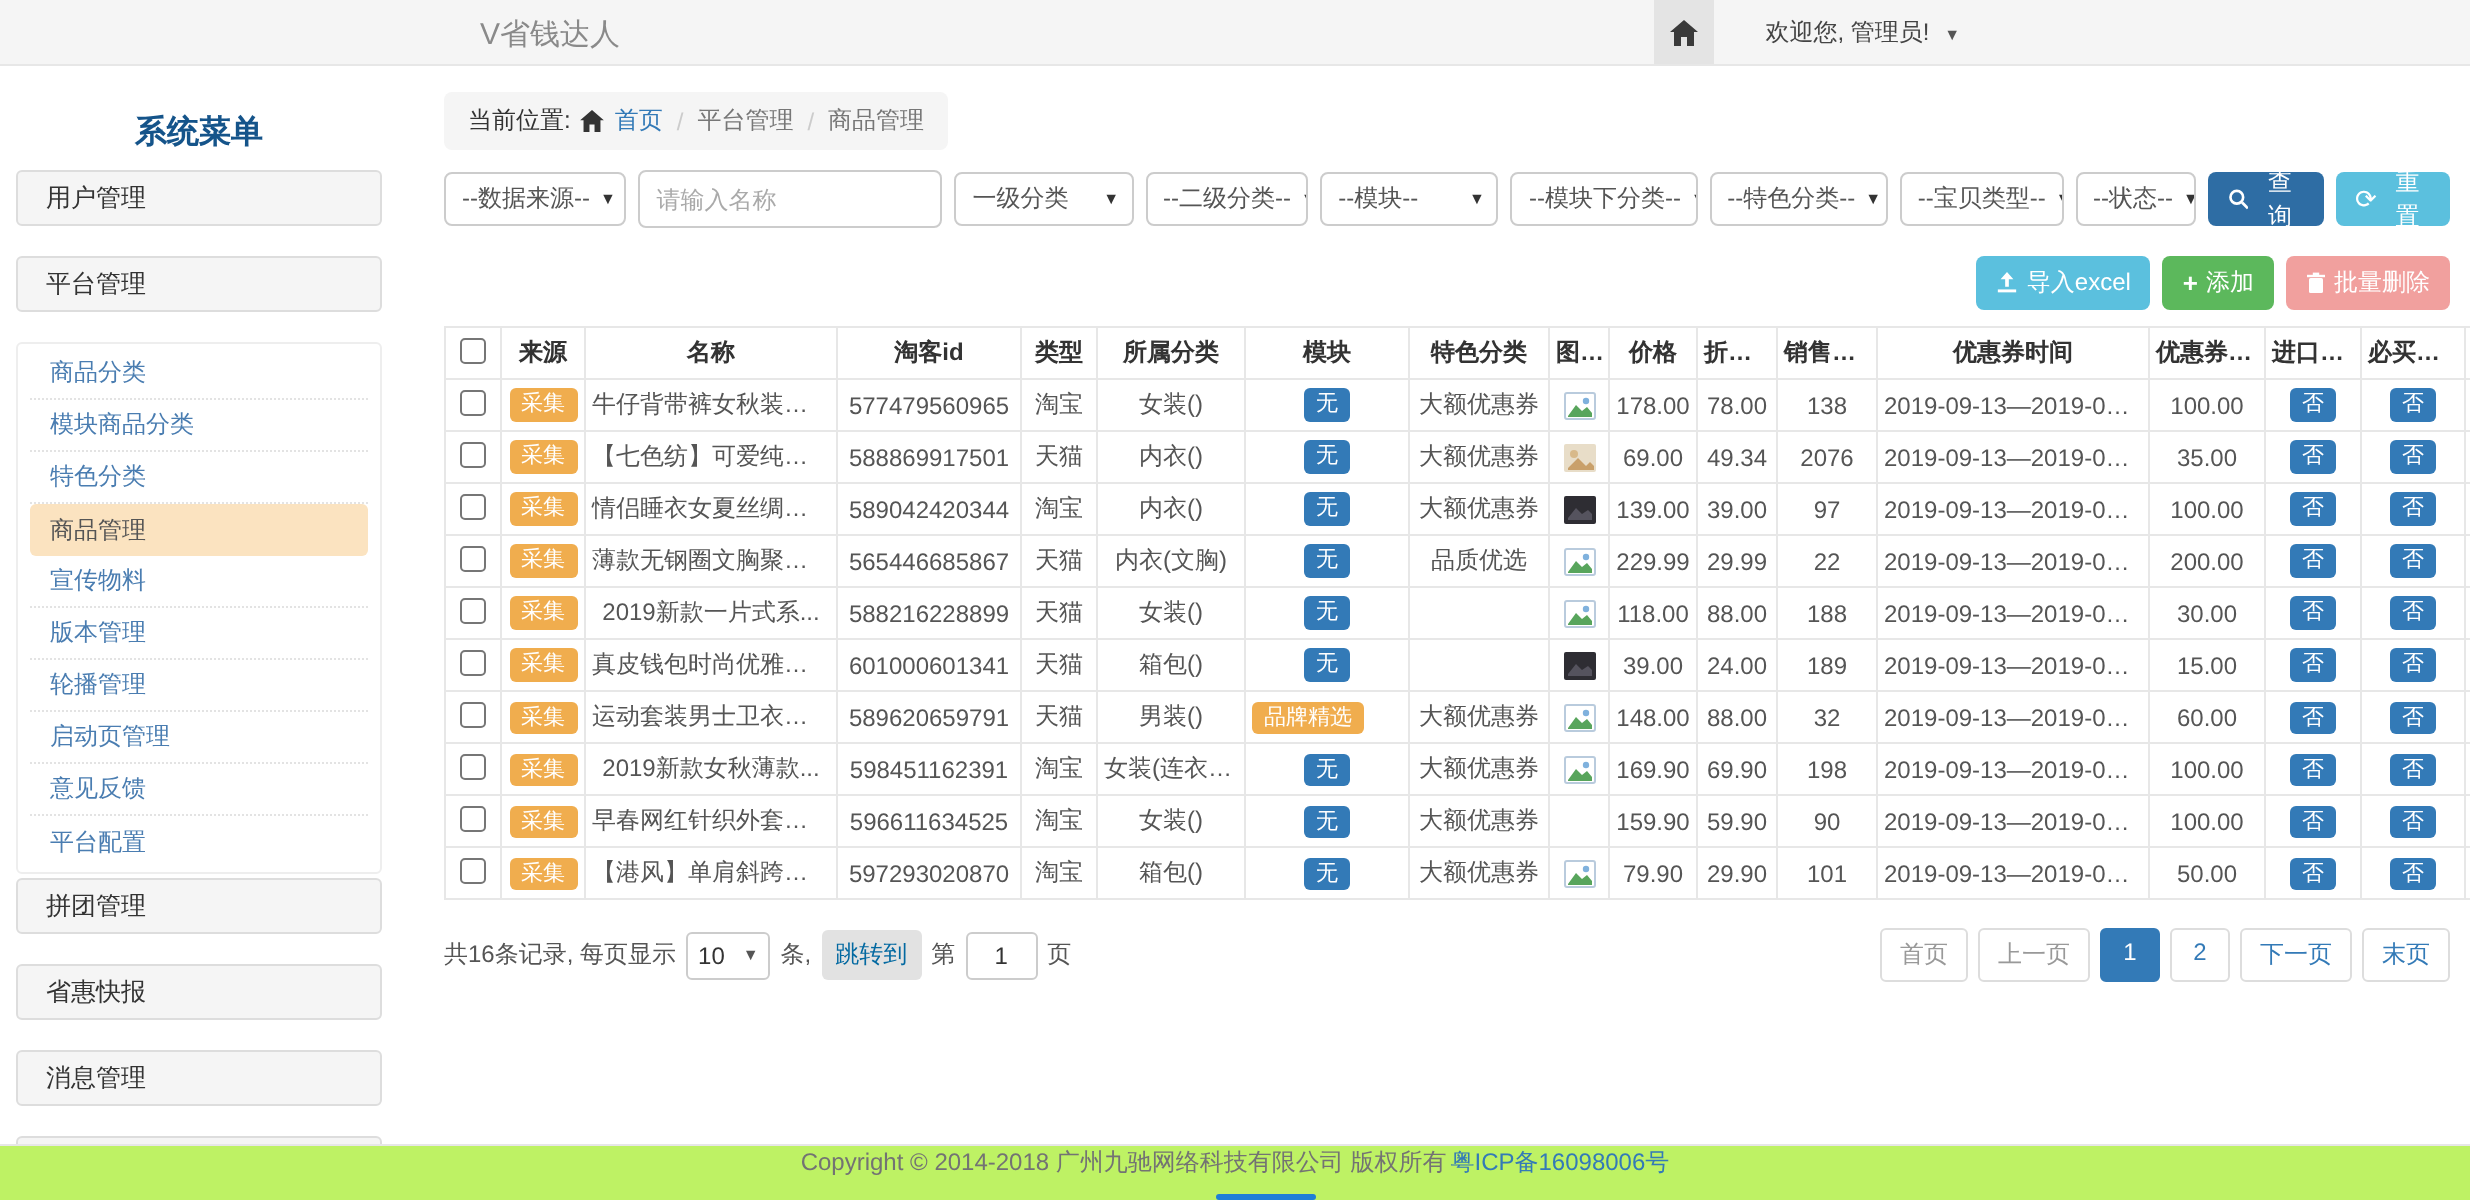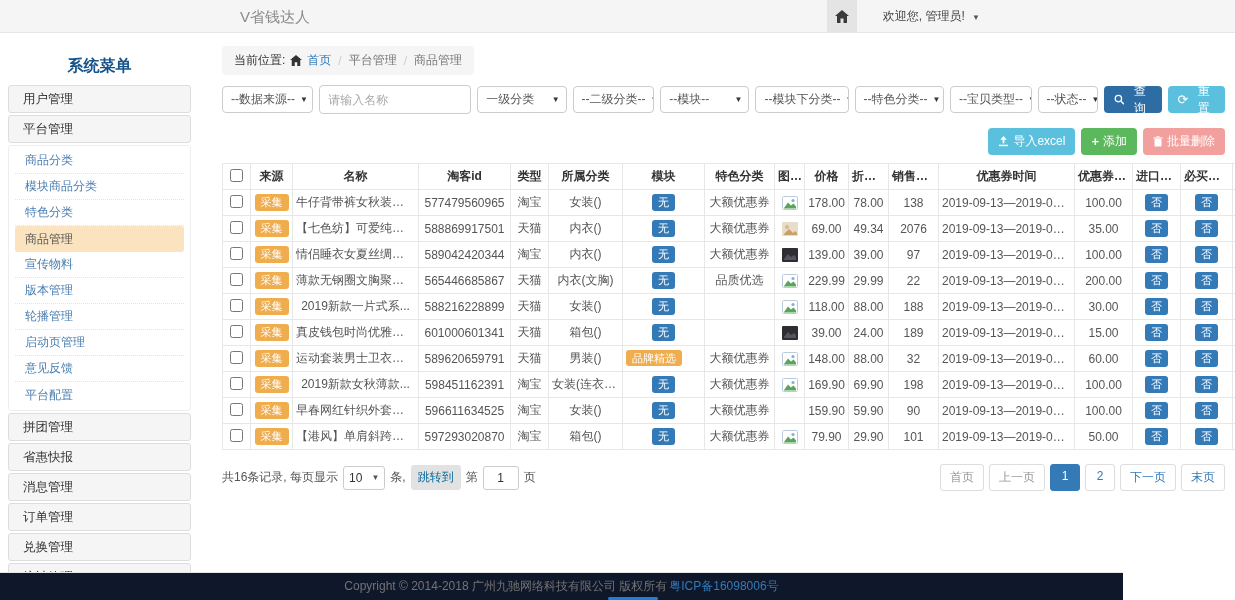--- a/index.html
+++ b/index.html
@@ -11,21 +11,21 @@
     background:#f5f5f5; border-bottom:1px solid #e7e7e7; }
   .topbar-title { position:absolute; left:240px; top:8px; font-size:15px; color:#8a8a8a; }
   .topbar-right { position:absolute; right:255px; top:0; height:32px; display:flex; align-items:center; }
   .home-box { width:30px; height:32px; background:#e4e4e4; display:flex; align-items:center; justify-content:center; cursor:pointer; }
   .welcome { margin-left:26px; font-size:12px; color:#444; cursor:pointer; }
   .caret-down { font-size:8px; color:#555; margin-left:4px; }
 
   
   .sidebar { position:absolute; left:8px; top:46px; width:183px; height:526px; overflow:hidden;text-align:center; }
   .sidebar-title { font-size:16px; font-weight:bold; color:#15548a; padding:10px 4px 8px 4px; }
-  .menu-header { height:28px; margin-bottom:2px; background:#f5f5f5; border:1px solid #ddd; border-radius:3px;
+  .menu-header { height:28px; margin-bottom:15px; background:#f5f5f5; border:1px solid #ddd; border-radius:3px;
     display:flex; align-items:center; padding-left:14px; font-size:12.5px; color:#333; cursor:pointer; }
   .submenu { border:1px solid #eee; border-radius:3px; margin-bottom:2px; background:#fff; padding:2px 6px; }
   .submenu-item { height:26px; display:flex; align-items:center; padding-left:10px; font-size:12px;
     color:#4a7db1; border-bottom:1px dotted #e3e3e3; cursor:pointer; }
   .submenu-item:last-child { border-bottom:none; }
   .submenu-item.active { background:#fbe3c0; border-radius:3px; color:#555; border-bottom:none; }
 
   
   .main { position:absolute; left:222px; top:46px; width:1003px; }
   .breadcrumb { display:inline-flex; align-items:center; gap:5px; background:#f5f5f5; border-radius:4px;
@@ -71,22 +71,22 @@
     align-items:center; padding:0 5px; gap:5px; font-size:12px; color:#333; cursor:pointer; }
   .jump-btn { background:#e2e2e2; border-radius:3px; padding:4px 7px; font-size:12px; color:#0369a1; cursor:pointer; }
   .page-input { width:36px; height:24px; border:1px solid #ccc; border-radius:3px; text-align:center; font-size:12px; color:#333; }
   .page-right { display:flex; gap:5px; }
   .pg-btn { min-width:30px; padding:4px 9px; border:1px solid #ddd; border-radius:3px; background:#fff;
     color:#337ab7; font-size:12px; text-align:center; cursor:pointer; }
   .pg-btn.disabled { color:#999; cursor:default; }
   .pg-btn.active { background:#337ab7; border-color:#337ab7; color:#fff; }
 
   
-  .footer { position:absolute; left:0; top:572px; width:1123px; height:28px; background:#0f172a;
-    border-top:1px solid #e7e7e7; display:flex; align-items:center; justify-content:center; font-size:12px; color:#737373; }
+  .footer { position:absolute; left:0; top:572px; width:1235px; height:28px; background:#bef264;
+    border-top:1px solid #e7e7e7; display:flex; justify-content:center; font-size:12px; color:#737373; }
   .footer a { color:#337ab7; text-decoration:none; margin-left:2px; }
   .bottom-strip { position:absolute; left:608px; top:597px; width:50px; height:3px; background:#1e7fd6; border-radius:2px; }
 
   input[type=checkbox] { width:13px; height:13px; cursor:pointer; }
 </style>
 </head>
 <body>
 
 <div class="topbar">
   <span class="topbar-title">V省钱达人</span>

